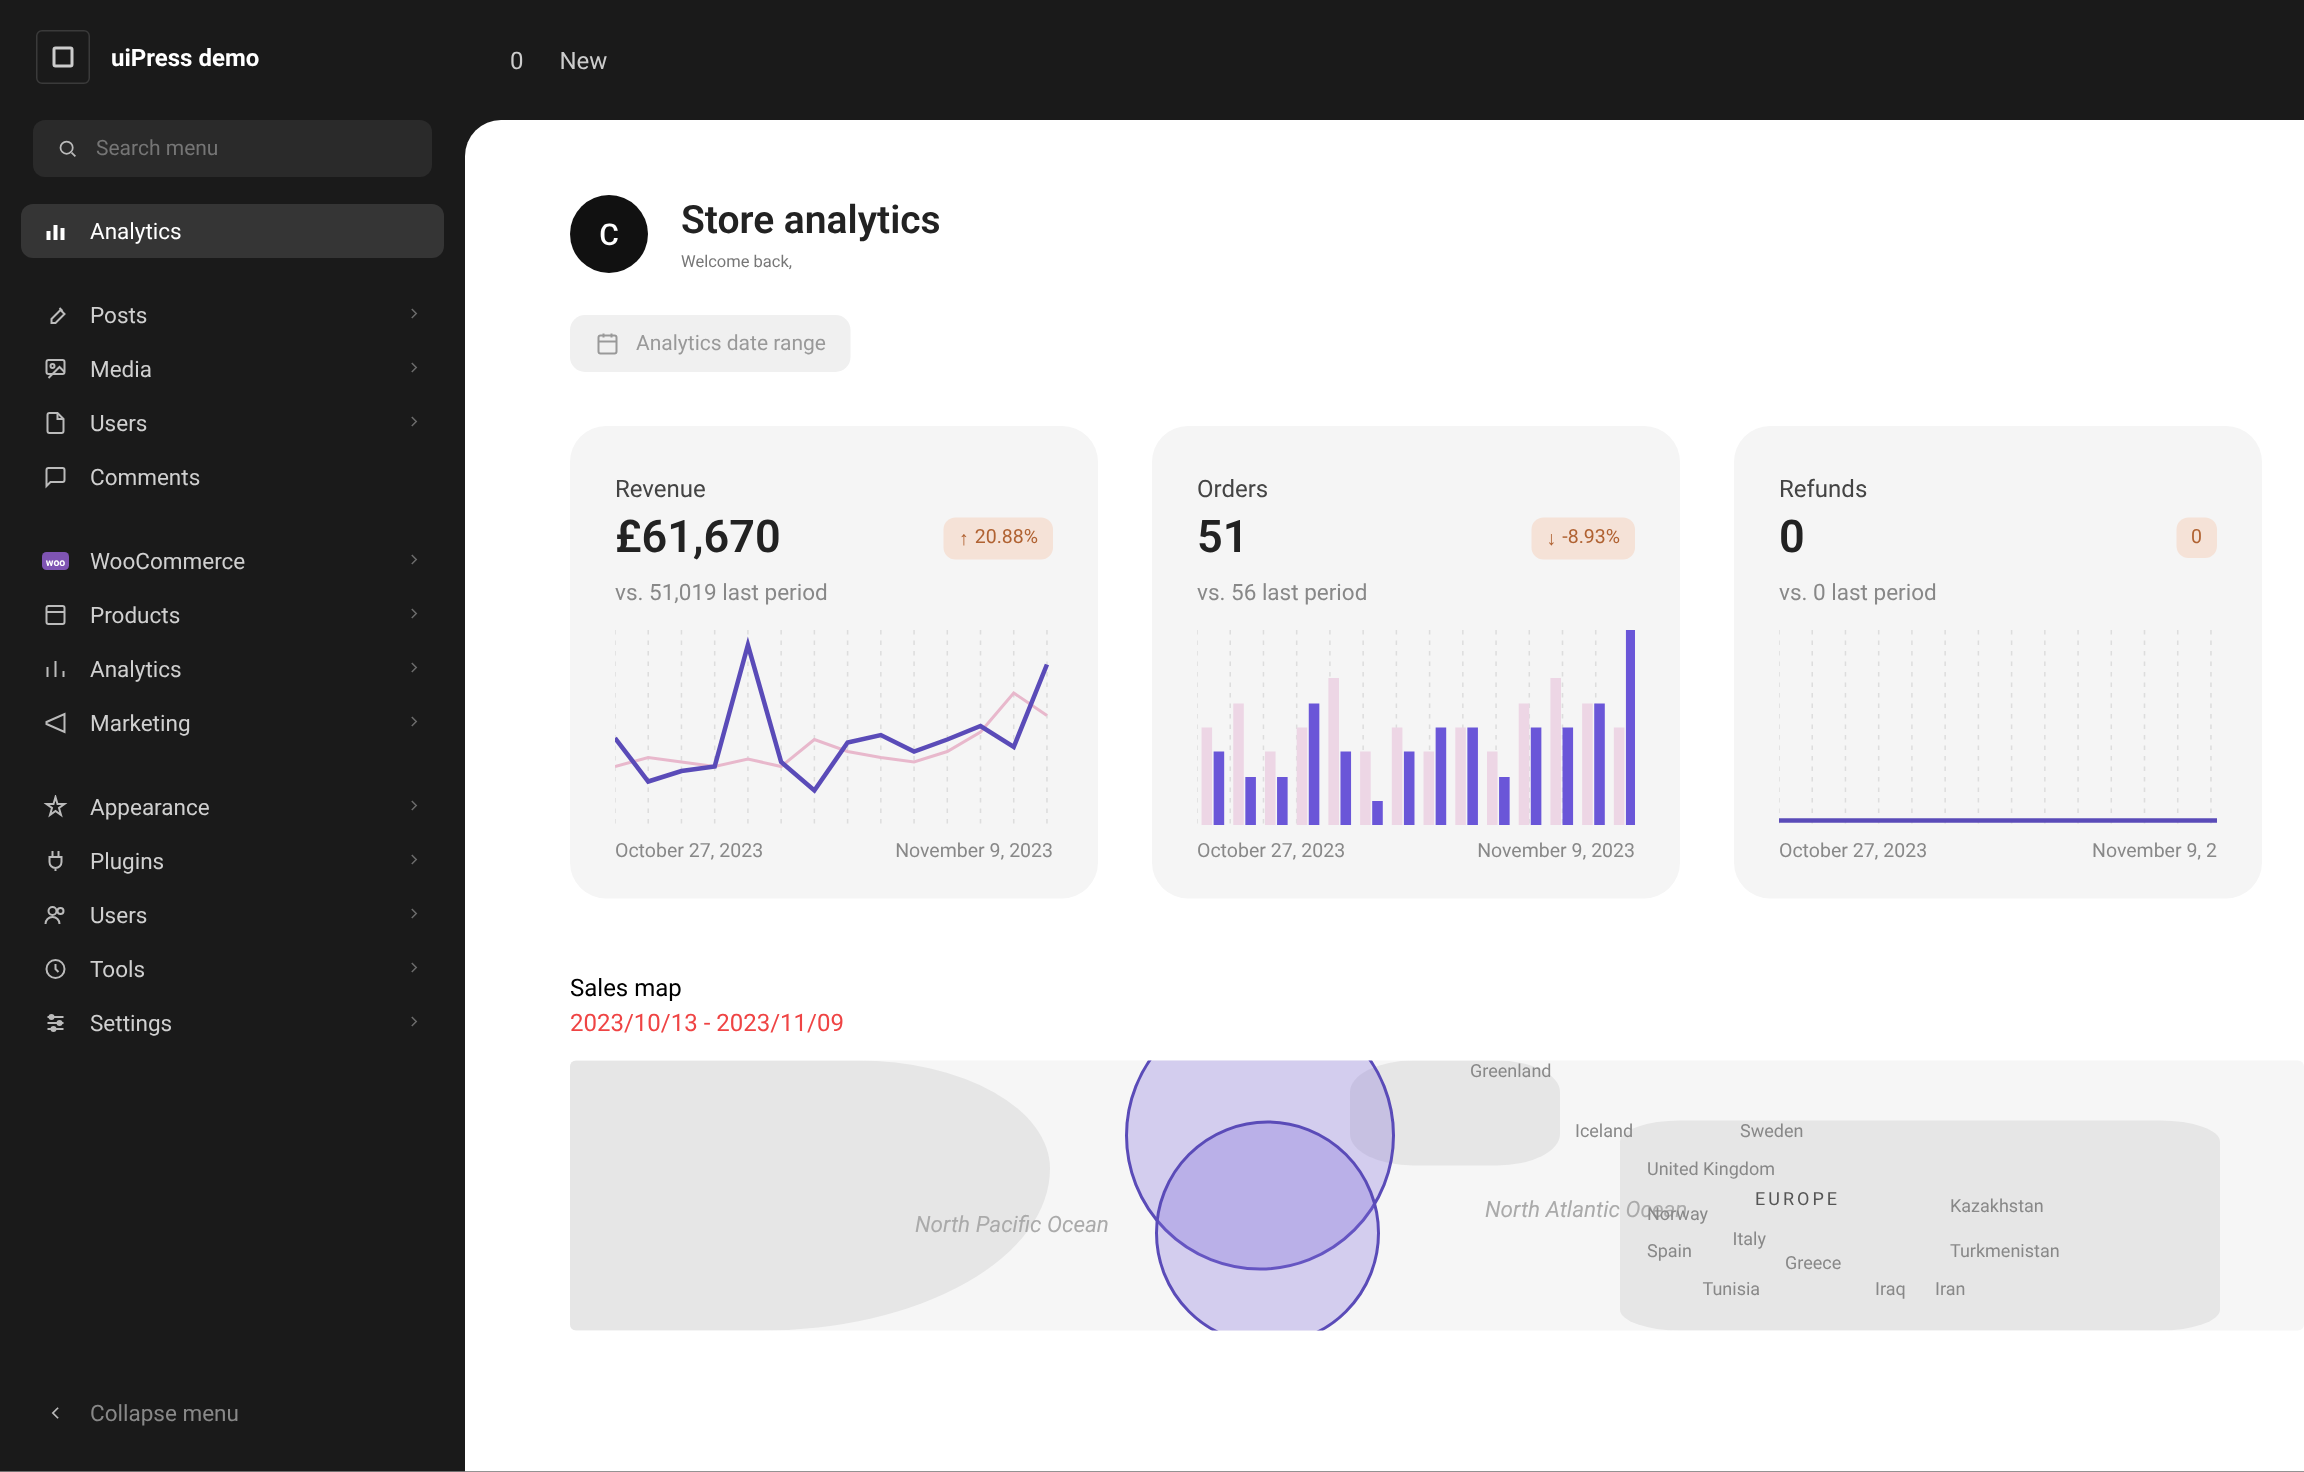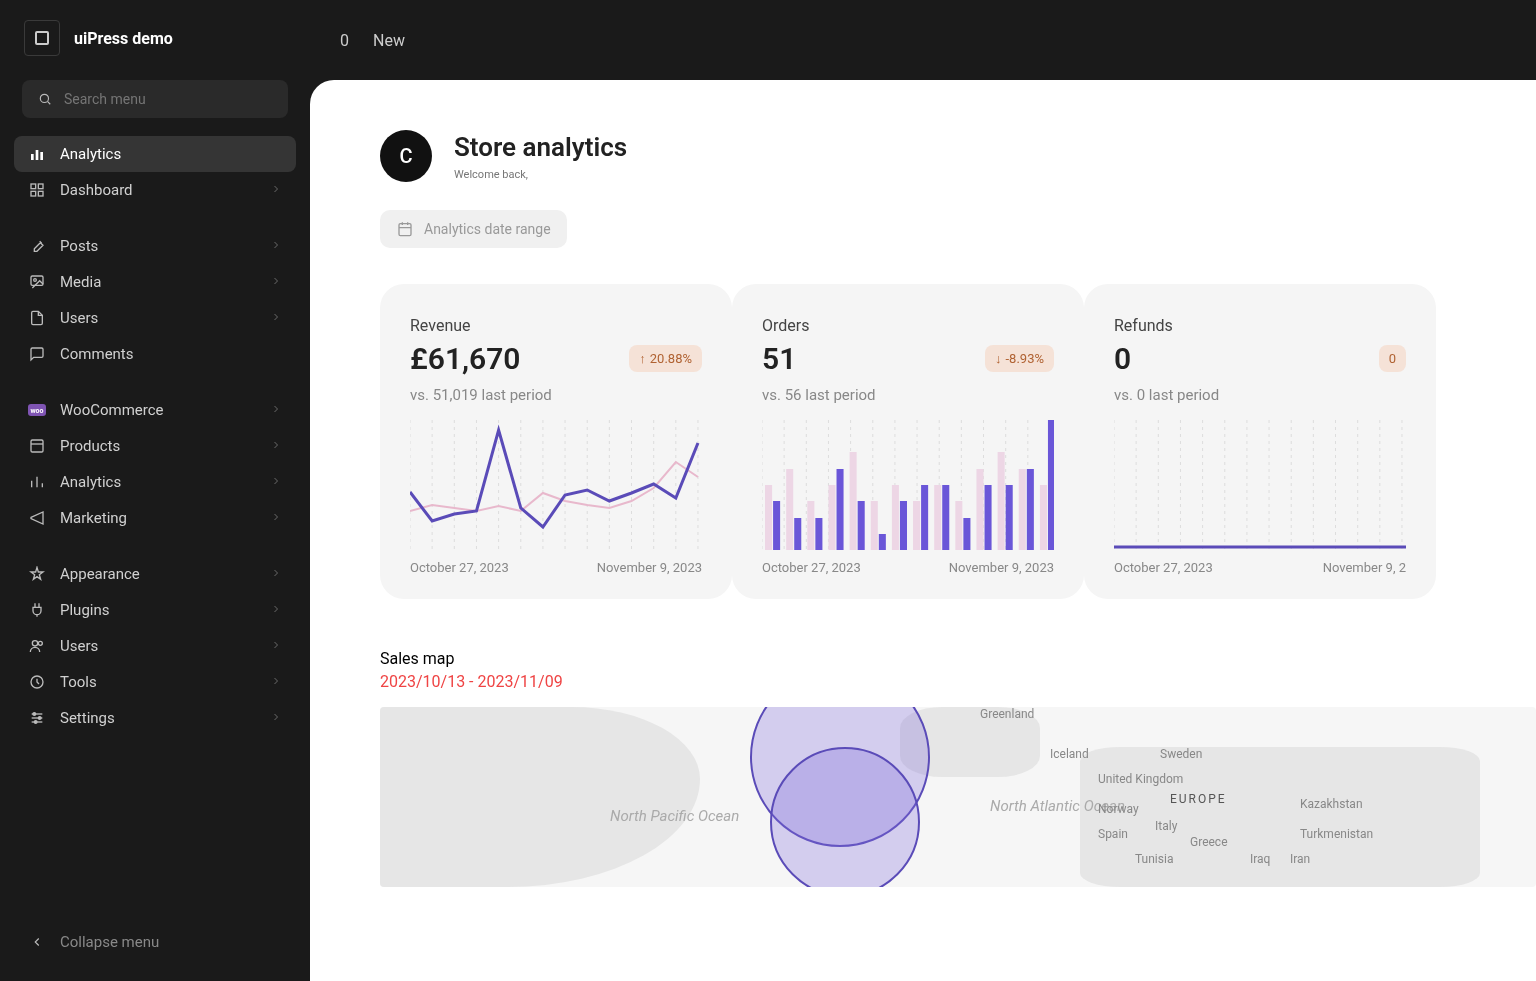--- a/index.html
+++ b/index.html
@@ -24,21 +24,21 @@
 .topbar-inner { position: absolute; top: 0; left: 310px; right: 0; height: 80px; display: flex; align-items: center; padding: 0 30px; gap: 24px; color: #ccc; font-size: 16px; }
 .topnum { color: #ccc; }
 .topnew { color: #ccc; }
 .main { flex: 1; background: #1a1a1a; padding-top: 80px; display: flex; flex-direction: column; }
 .content { background: #fff; border-radius: 24px 0 0 0; flex: 1; padding: 50px 0 0 70px; color: #222; overflow: hidden; }
 .header { display: flex; align-items: center; gap: 22px; margin-bottom: 28px; }
 .avatar { width: 52px; height: 52px; background: #111; color: #fff; border-radius: 50%; display: flex; align-items: center; justify-content: center; font-size: 20px; font-weight: 500; }
 .title { font-size: 26px; font-weight: 600; color: #222; }
 .subtitle { font-size: 11px; color: #777; margin-top: 6px; }
 .date-range { display: inline-flex; align-items: center; gap: 10px; background: #f0f0f0; border-radius: 10px; padding: 10px 16px; color: #999; font-size: 14px; margin-bottom: 36px; }
-.cards { display: flex; }
+.cards { display: flex; gap: 36px; }
 .card { background: #f5f5f5; border-radius: 24px; padding: 32px 30px 24px 30px; width: 352px; flex-shrink: 0; }
 .card-title { font-size: 16px; color: #444; margin-bottom: 6px; }
 .card-row { display: flex; justify-content: space-between; align-items: center; }
 .card-value { font-size: 30px; font-weight: 600; color: #222; text-align: center; }
 .badge { background: #f5e2d7; color: #b06232; font-size: 13px; padding: 6px 10px; border-radius: 8px; display: flex; align-items: center; gap: 4px; }
 .badge.down { color: #b06232; }
 .card-sub { font-size: 15px; color: #888; margin-top: 10px; margin-bottom: 16px; }
 .chart { height: 130px; position: relative; }
 .chart svg { width: 100%; height: 100%; }
 .chart-dates { display: flex; justify-content: space-between; font-size: 13px; color: #888; margin-top: 10px; }
@@ -81,34 +81,20 @@
         <div class="nav-group">
           <div class="nav-item active">
             <span class="nav-icon">
               <svg width="16" height="16" viewBox="0 0 24 24" fill="currentColor">
                 <rect x="3" y="12" width="4" height="9"></rect>
                 <rect x="10" y="6" width="4" height="15"></rect>
                 <rect x="17" y="9" width="4" height="12"></rect>
               </svg>
             </span>
             <span>Analytics</span>
-          </div>
-          <div class="nav-item">
-            <span class="nav-icon">
-              <svg width="16" height="16" viewBox="0 0 24 24" fill="none" stroke="currentColor" stroke-width="2">
-                <rect x="3" y="3" width="7" height="7"></rect>
-                <rect x="14" y="3" width="7" height="7"></rect>
-                <rect x="3" y="14" width="7" height="7"></rect>
-                <rect x="14" y="14" width="7" height="7"></rect>
-              </svg>
-            </span>
-            <span>Dashboard</span>
-            <span class="chev"><svg width="12" height="12" viewBox="0 0 24 24" fill="none" stroke="currentColor" stroke-width="2">
-                <polyline points="9 18 15 12 9 6"></polyline>
-              </svg></span>
           </div>
         </div>
         <div class="nav-group">
           <div class="nav-item">
             <span class="nav-icon">
               <svg width="16" height="16" viewBox="0 0 24 24" fill="none" stroke="currentColor" stroke-width="2">
                 <path d="M12 20l9-9-4-4-9 9v4h4zM16 5l3 3"></path>
               </svg>
             </span>
             <span>Posts</span>

